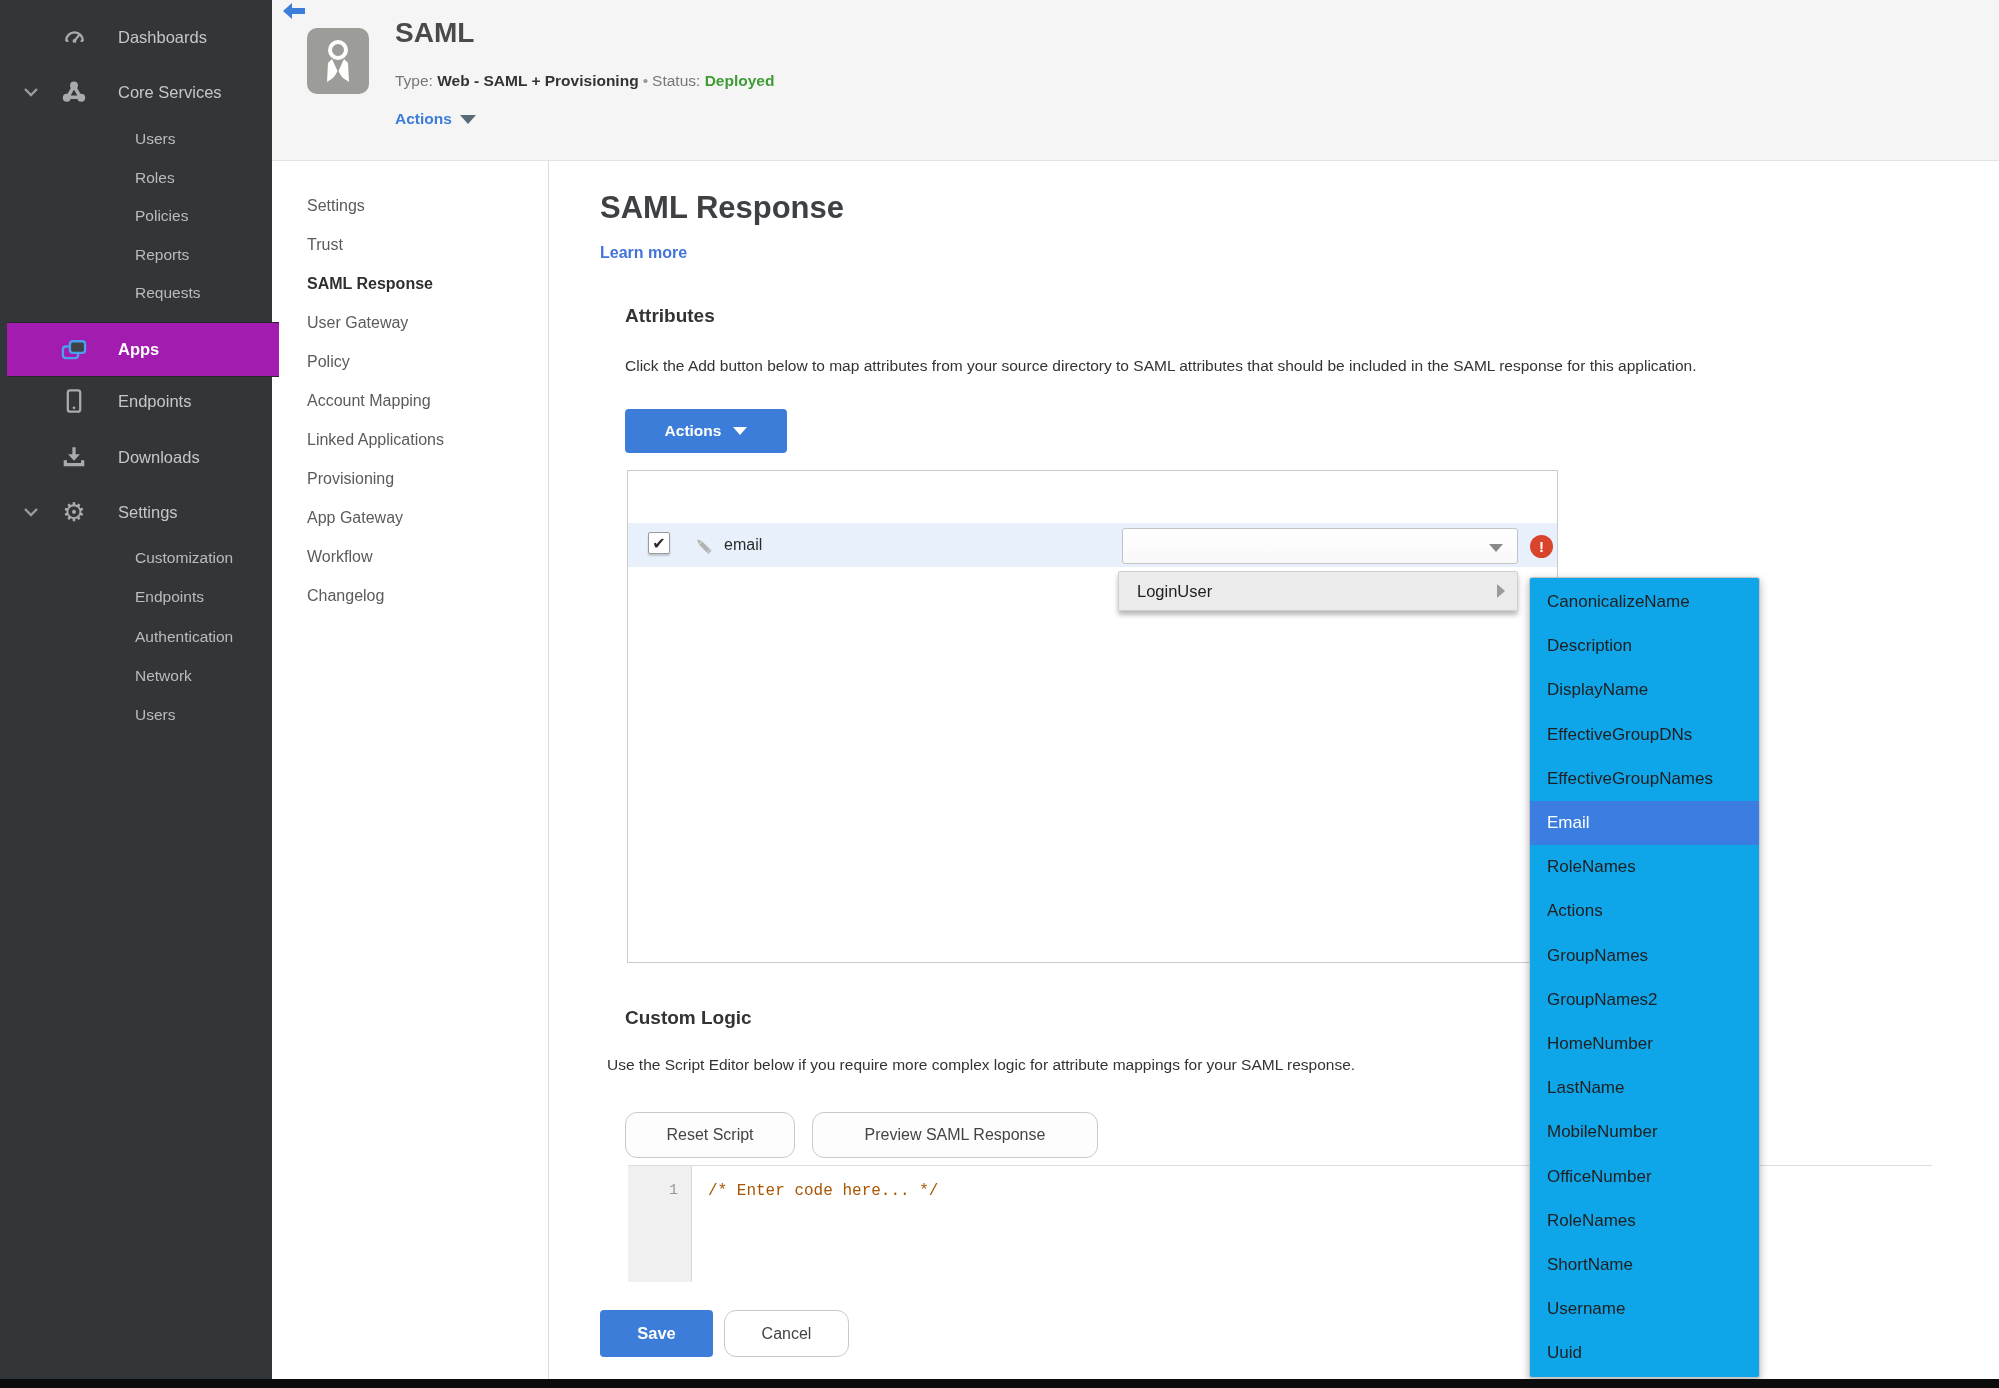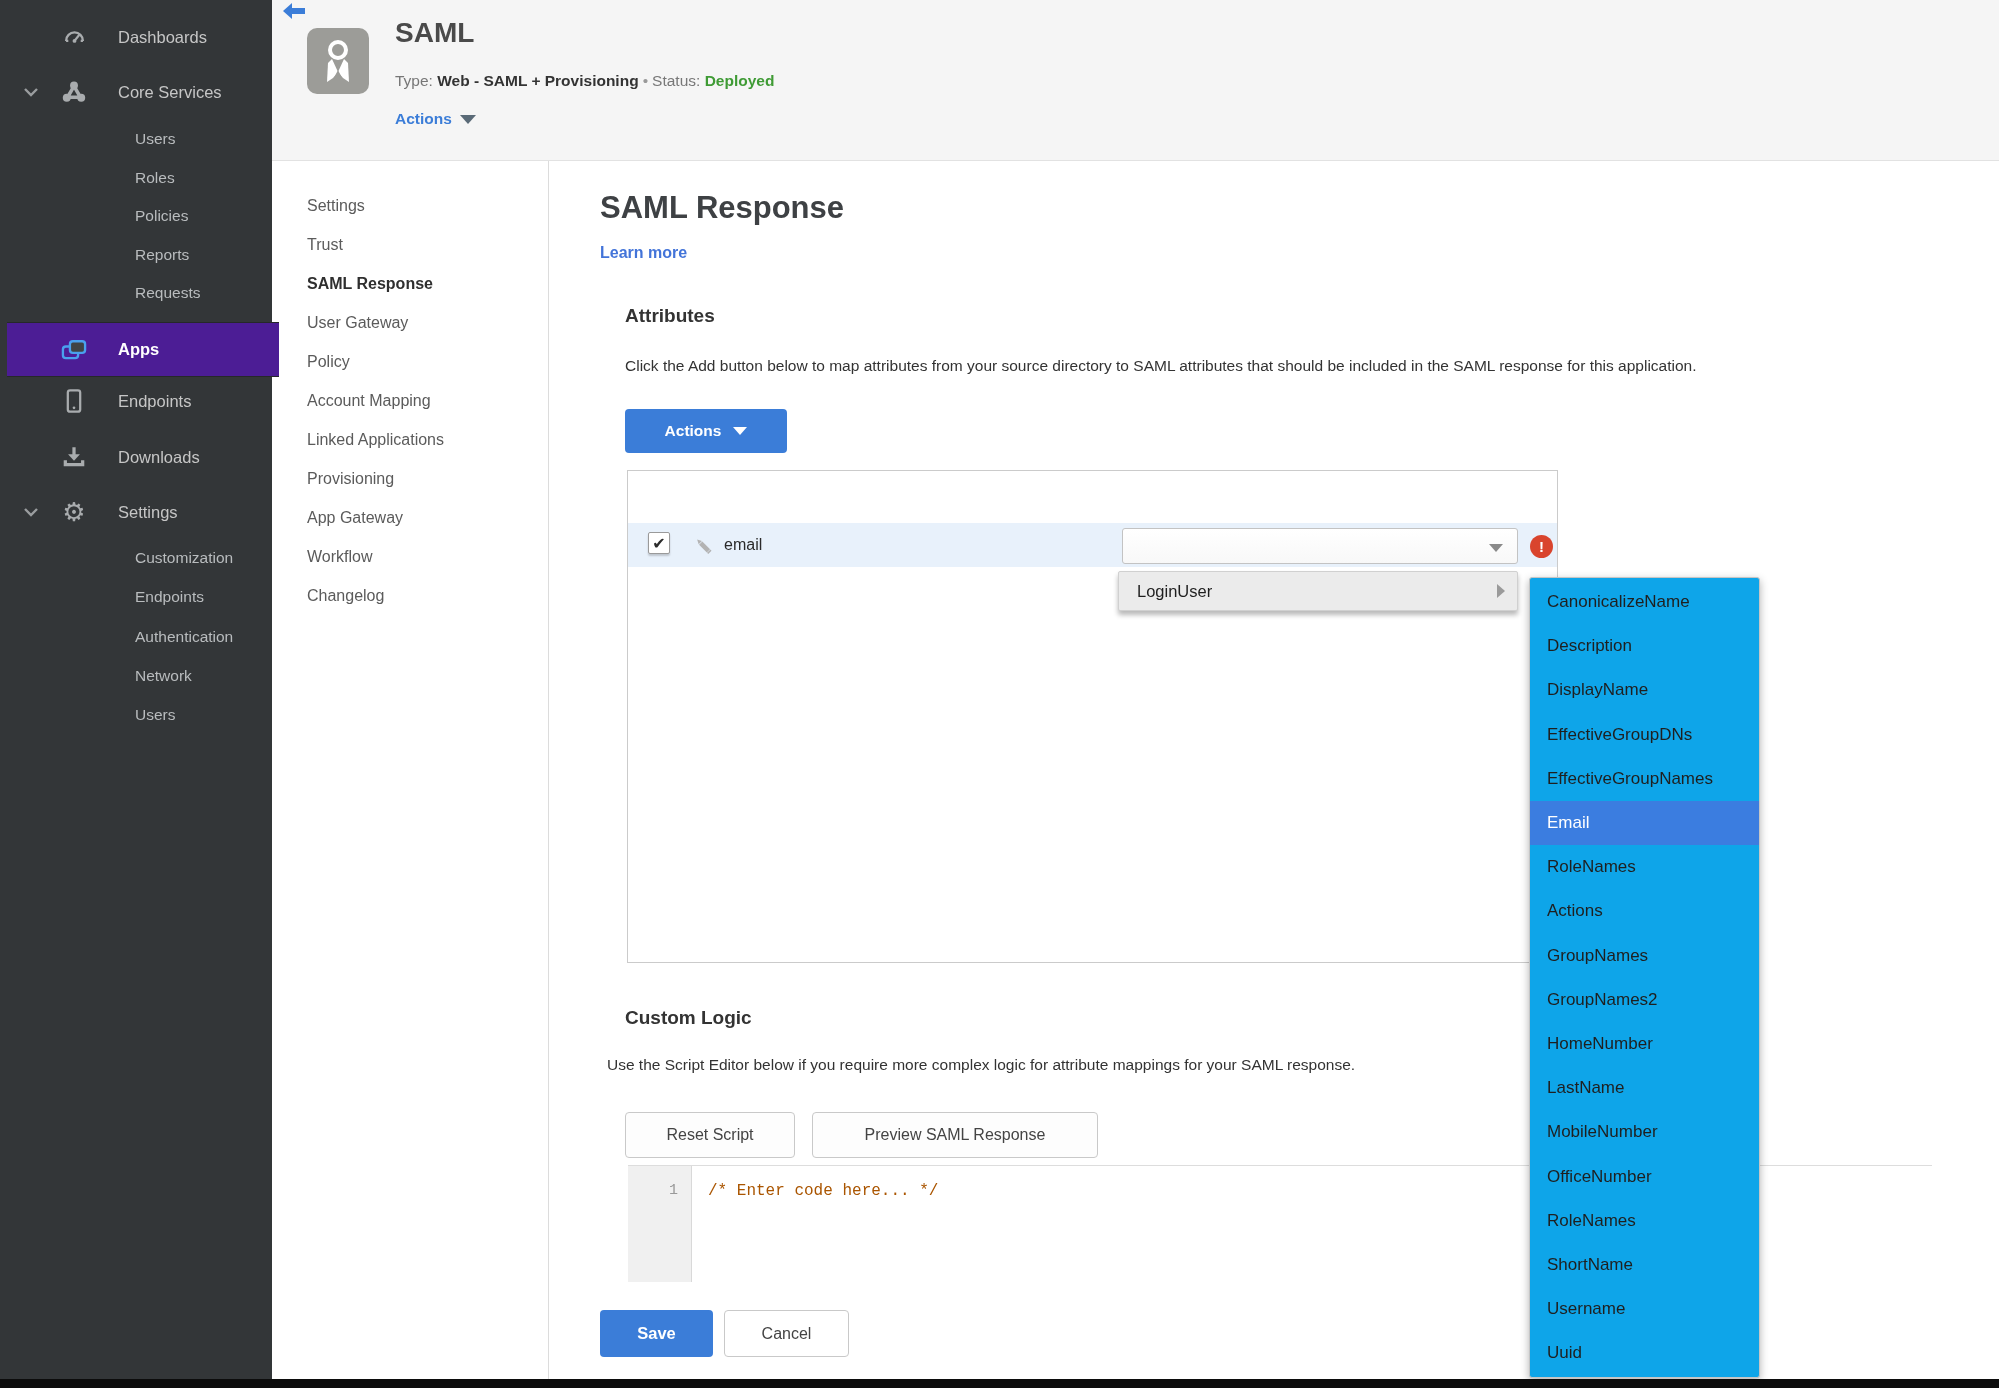--- a/index.html
+++ b/index.html
@@ -6,21 +6,21 @@
   html,body { width:1999px; height:1388px; overflow:hidden; }
   body { position:relative; background:#fff; font-family:"Liberation Sans","DejaVu Sans",sans-serif; color:#333; }
 
   
   .sidebar { position:absolute; left:0; top:0; width:272px; height:1388px; background:#333638; z-index:5; }
   .side-row { position:absolute; left:7px; width:272px; height:38px; display:flex; align-items:center; cursor:pointer; }
   .side-row .chev { position:absolute; left:12px; width:24px; display:flex; justify-content:center; }
   .side-row .s-icon { position:absolute; left:50px; width:34px; display:flex; justify-content:center; align-items:center; }
   .side-label { position:absolute; left:111px; font-size:16.5px; color:#c6c6c6; white-space:nowrap; }
   .side-sublabel { position:absolute; left:128px; font-size:15.5px; color:#b9bcbe; white-space:nowrap; }
-  .side-row.active-row { height:55px; background:#4c1d95; border-top:1px solid #26282a; border-bottom:1px solid #26282a;text-align:right; }
+  .side-row.active-row { height:55px; background:#a21caf; border-top:1px solid #26282a; border-bottom:1px solid #26282a;text-align:right; }
   .side-row.active-row .side-label { color:#fff; font-weight:bold; }
   .gear-glyph { font-size:26px; color:#a9acae; line-height:1; font-family:"DejaVu Sans",sans-serif; }
 
   
   .page { position:absolute; left:272px; top:0; right:0; height:1388px; background:#fff; }
 
   
   .app-header { position:absolute; left:0; top:0; right:0; height:161px; background:#f5f5f5; border-bottom:1px solid #e2e2e2; }
   .back-btn { position:absolute; left:10px; top:2px; width:24px; height:20px; cursor:pointer; }
   .app-badge { position:absolute; left:35px; top:28px; width:62px; height:66px; background:#9c9c98; border-radius:10px; display:flex; align-items:center; justify-content:center; }
@@ -39,21 +39,21 @@
   .vdivider { position:absolute; left:276px; top:161px; width:1px; height:1218px; background:#dcdcdc; }
 
   
   .h1 { position:absolute; left:328px; top:190px; font-size:31px; font-weight:bold; color:#3e4144; }
   .learn-more { position:absolute; left:328px; top:244px; font-size:16px; font-weight:bold; color:#4374d9; cursor:pointer; }
   .sec-h { position:absolute; font-size:19px; font-weight:bold; color:#333; }
   .sec-p { position:absolute; font-size:15.5px; color:#333; white-space:nowrap; }
 
   .btn-blue { position:absolute; background:#3b7dd8; color:#fff; font-weight:bold; font-size:15.5px; border:none; border-radius:4px; display:flex; align-items:center; justify-content:center; gap:12px; cursor:pointer; font-family:inherit; }
   .caret-down-white { width:0; height:0; border-left:7px solid transparent; border-right:7px solid transparent; border-top:8px solid #fff; }
-  .btn-plain { position:absolute; background:#fdfdfd; border:1px solid #c9c9c9; border-radius:4px; font-size:16px; color:#444; display:flex; align-items:center; justify-content:center; cursor:pointer; font-family:inherit; }
+  .btn-plain { position:absolute; background:#fdfdfd; border:1px solid #c9c9c9; border-radius:12px; font-size:16px; color:#444; display:flex; align-items:center; justify-content:center; cursor:pointer; font-family:inherit; }
 
   
   .attr-table { position:absolute; left:355px; top:470px; width:931px; height:493px; border:1px solid #cbcbcb; background:#fff; }
   .attr-thead { display:flex; height:52px; align-items:center; border-bottom:1px solid #ddd; }
   .th-check { width:47px; height:100%; border-right:1px solid #e3e3e3; }
   .th-name { width:444px; height:100%; border-right:1px solid #e3e3e3; display:flex; align-items:center; padding-left:19px; }
   .th-value { flex:1; height:100%; display:flex; align-items:center; padding-left:19px; }
   .th-txt { font-size:15.5px; font-weight:bold; color:#555; }
   .attr-row { position:absolute; left:0; top:52px; width:100%; height:44px; background:#e8f1fb; }
   .row-check { position:absolute; left:20px; top:9px; width:22px; height:22px; background:#fff; border:1px solid #9a9a9a; border-radius:2px; box-shadow:0 2px 2px rgba(0,0,0,0.18); display:flex; align-items:center; justify-content:center; font-size:16px; font-weight:bold; color:#2b2b2b; cursor:pointer; }

